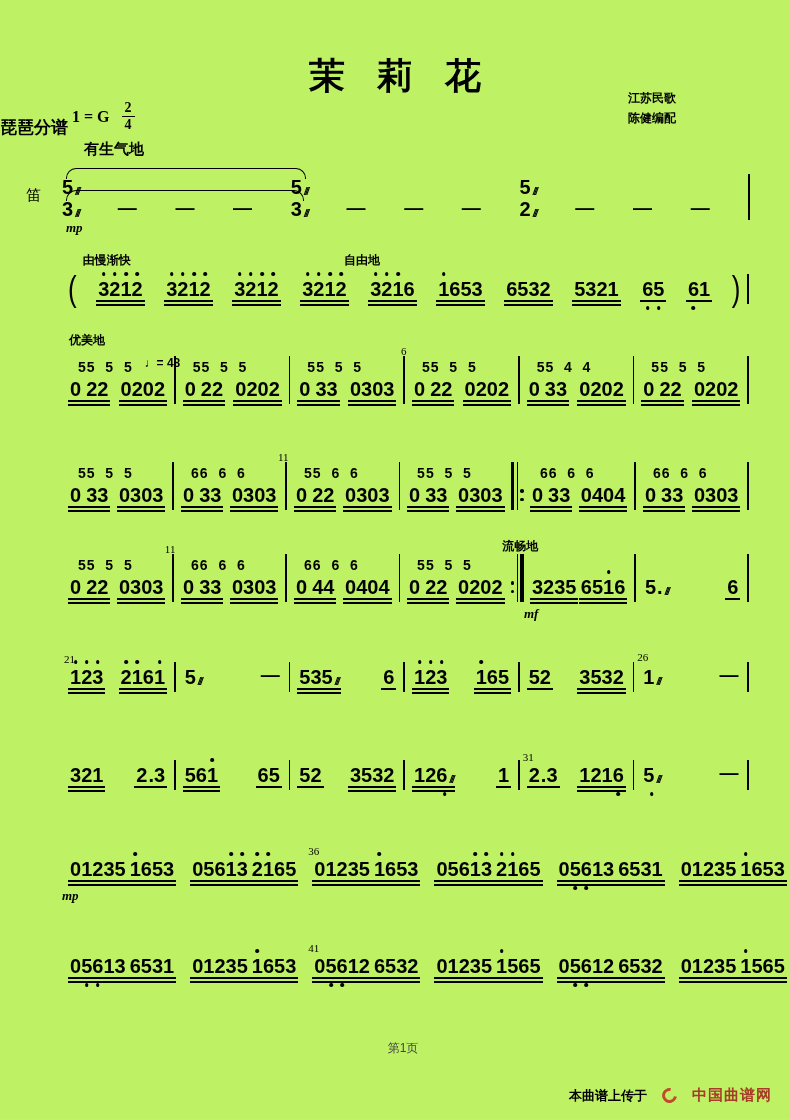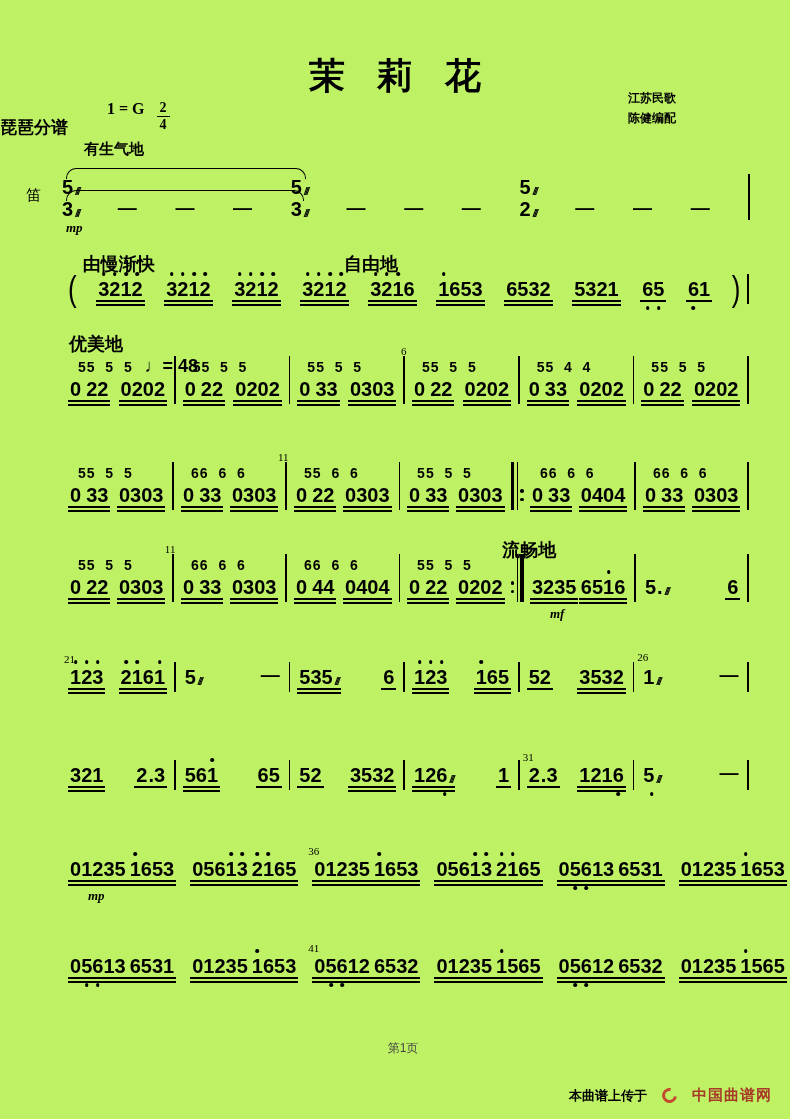--- a/index.html
+++ b/index.html
@@ -5,22 +5,22 @@
   html,body{margin:0;padding:0;background:#fff;}
   .page{position:relative;width:790px;height:1119px;background:#bef264;color:#000;
         font-family:"Liberation Sans",sans-serif;overflow:hidden;}
 
   
   .title{position:absolute;top:52px;left:0;width:100%;text-align:center;
          font-size:36px;font-weight:700;letter-spacing:32px;text-indent:32px;}
   .subtitle{position:absolute;top:116px;left:0;width:100%;text-align:left;
             font-size:17px;font-weight:700;}
   .credits{position:absolute;top:88px;left:585px;font-size:12px;font-weight:700;line-height:1.7;margin-left:43px;}
-  .keytime{position:absolute;top:100px;left:72px;display:flex;align-items:flex-start;
-           font:700 16px "Liberation Serif",serif;margin-left:35px;}
+  .keytime{position:absolute;top:100px;left:72px;display:flex;align-items:center;
+           font:700 16px "Liberation Serif",serif;}
   .frac{display:inline-flex;flex-direction:column;align-items:center;margin-left:12px;
         font:700 14px "Liberation Serif",serif;line-height:1.15;}
   .frac .den{border-top:1.5px solid #000;padding:0 3px;}
   .frac .num{padding:0 3px;}
   .tempo1{position:absolute;top:140px;left:84px;font-size:15px;font-weight:700;}
   .inst{position:absolute;top:186px;left:26px;font-size:15px;}
 
   
   .mline{position:absolute;left:62px;width:688px;display:flex;align-items:flex-end;}
   .meas{flex:1;position:relative;display:flex;flex-direction:column;justify-content:flex-end;}
@@ -46,22 +46,22 @@
   .db{position:absolute;bottom:-11px;left:50%;transform:translateX(-50%);
       width:3.6px;height:3.6px;background:#000;border-radius:50%;}
   .ad{display:inline-block;font-size:20px;font-weight:700;line-height:1;margin-left:1px;}
   .tr{display:inline-block;font-size:10px;font-weight:700;font-style:italic;
       letter-spacing:-1.5px;margin-left:2px;vertical-align:-1px;}
   .gap{display:inline-block;width:5px;}
   .dash{font-size:19px;font-weight:700;line-height:1;margin-bottom:3px;}
   .paren{font-size:26px;font-weight:400;line-height:1;margin-bottom:-3px;transform:scaleY(1.35);}
   .mnum{position:absolute;top:-14px;font:400 11px "Liberation Serif",serif;}
   .nstart{left:2px;} .nend{right:-4px;}
-  .mlabel{position:absolute;top:0;font-size:18px;font-weight:700;white-space:nowrap;}
-  .dyn{position:absolute;top:calc(100% + 9px);left:26px;
+  .mlabel{position:absolute;top:0;font-size:12px;font-weight:700;white-space:nowrap;}
+  .dyn{position:absolute;top:calc(100% + 9px);left:0;
        font:700 italic 13px "Liberation Serif",serif;}
 
   
   .line1{position:absolute;top:162px;left:62px;width:688px;height:58px;}
   .l1row{position:absolute;left:0;right:0;bottom:0;display:flex;
          justify-content:space-between;align-items:flex-end;}
   .chord{display:flex;flex-direction:column;line-height:1.1;}
   .cnote{font-size:20px;font-weight:700;white-space:nowrap;}
   .l1bar{width:1.6px;background:#000;height:46px;}
   .tie{position:absolute;height:10px;border-top:1.6px solid #000;

